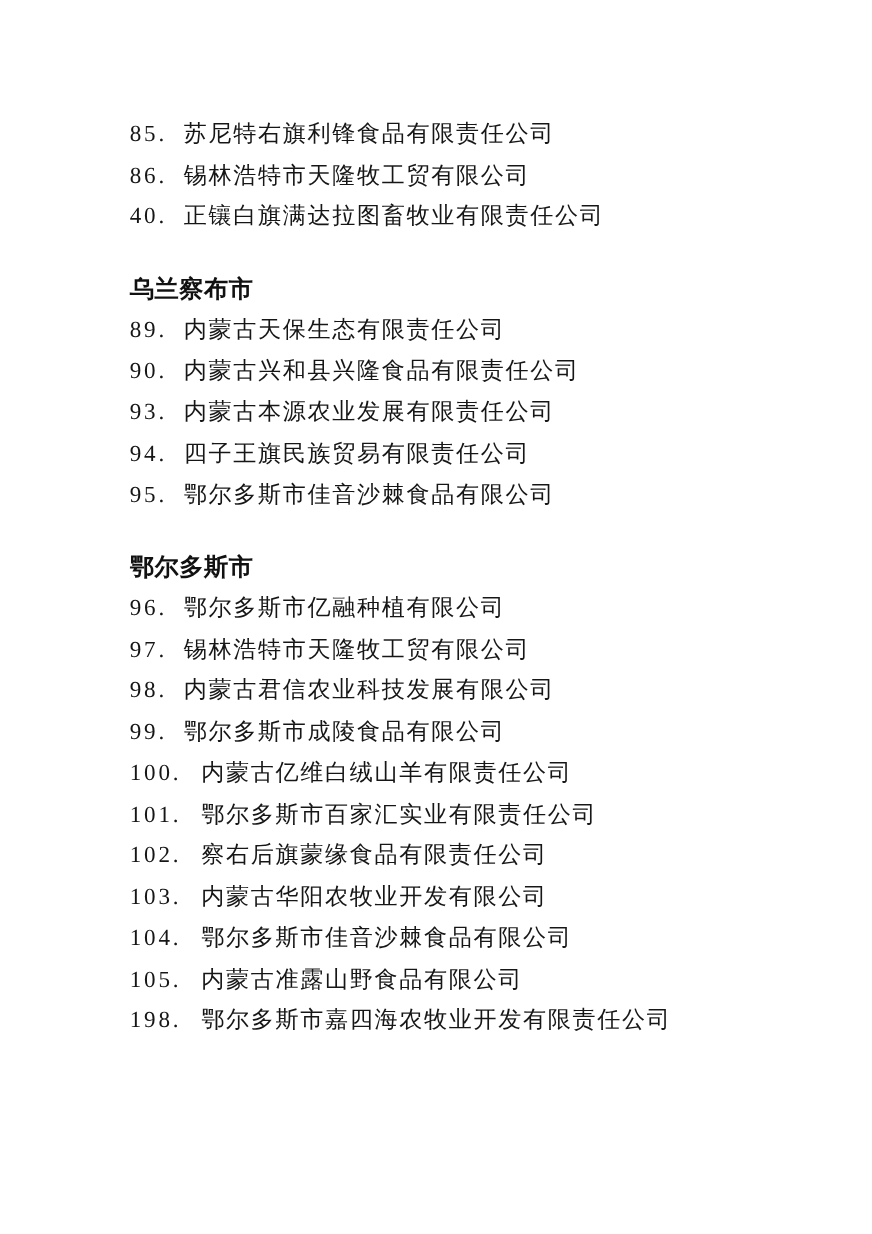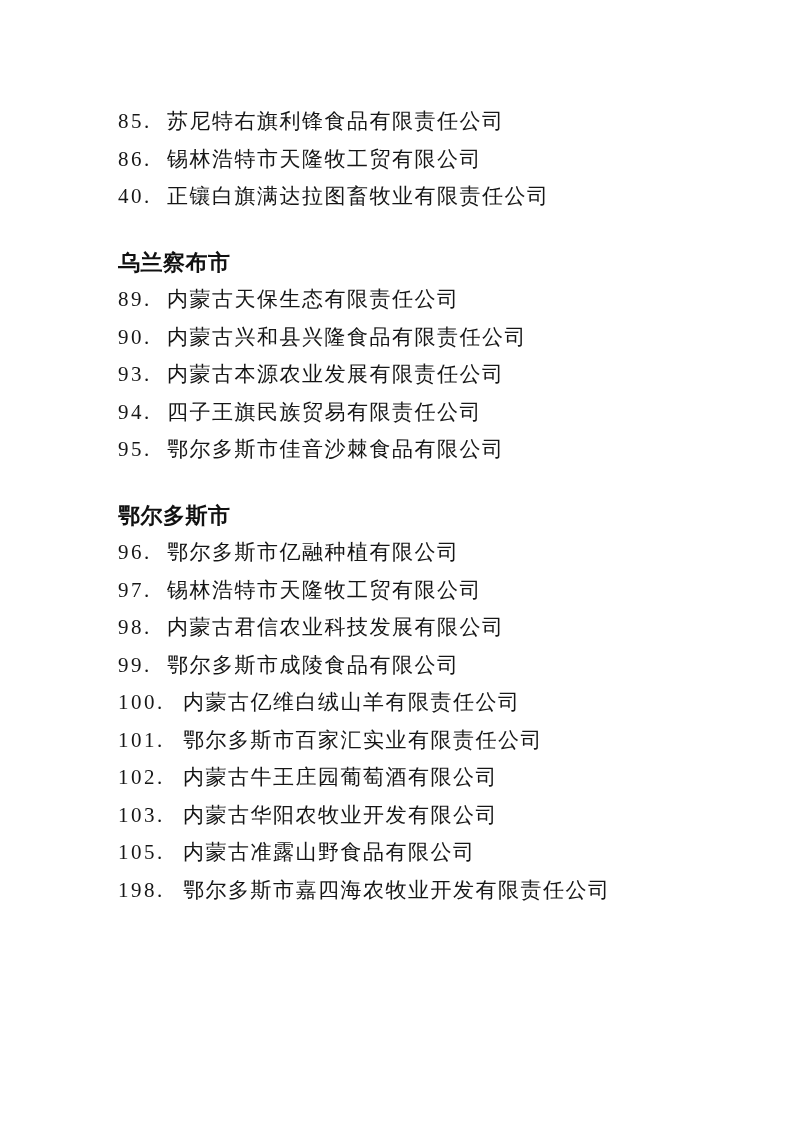--- a/index.html
+++ b/index.html
@@ -96,24 +96,27 @@
     <div class="row item">
       <span class="num">99.</span><span class="txt">鄂尔多斯市成陵食品有限公司</span>
     </div>
     <div class="row item n3">
       <span class="num">100.</span><span class="txt">内蒙古亿维白绒山羊有限责任公司</span>
     </div>
     <div class="row item n3">
       <span class="num">101.</span><span class="txt">鄂尔多斯市百家汇实业有限责任公司</span>
     </div>
     <div class="row item n3">
-      <span class="num">102.</span><span class="txt">内蒙古牛王庄园葡萄酒有限公司</span>
+      <span class="num">102.</span><span class="txt">察右后旗蒙缘食品有限责任公司</span>
     </div>
     <div class="row item n3">
       <span class="num">103.</span><span class="txt">内蒙古华阳农牧业开发有限公司</span>
+    </div>
+    <div class="row item n3">
+      <span class="num">104.</span><span class="txt">鄂尔多斯市佳音沙棘食品有限公司</span>
     </div>
     <div class="row item n3">
       <span class="num">105.</span><span class="txt">内蒙古准露山野食品有限公司</span>
     </div>
     <div class="row item n3">
       <span class="num">198.</span><span class="txt">鄂尔多斯市嘉四海农牧业开发有限责任公司</span>
     </div>
 
   </div>
 </div>

